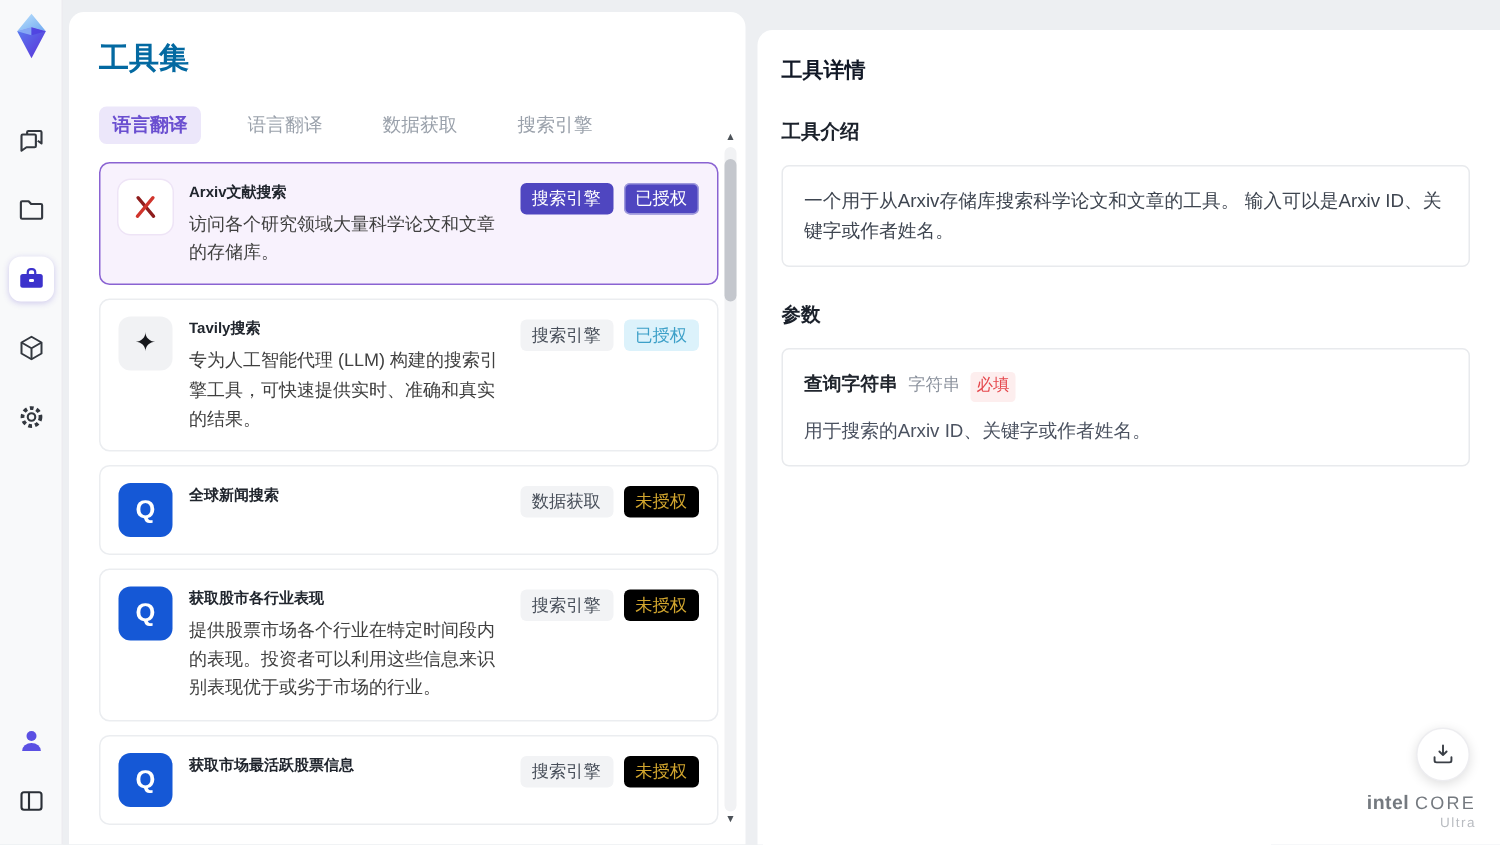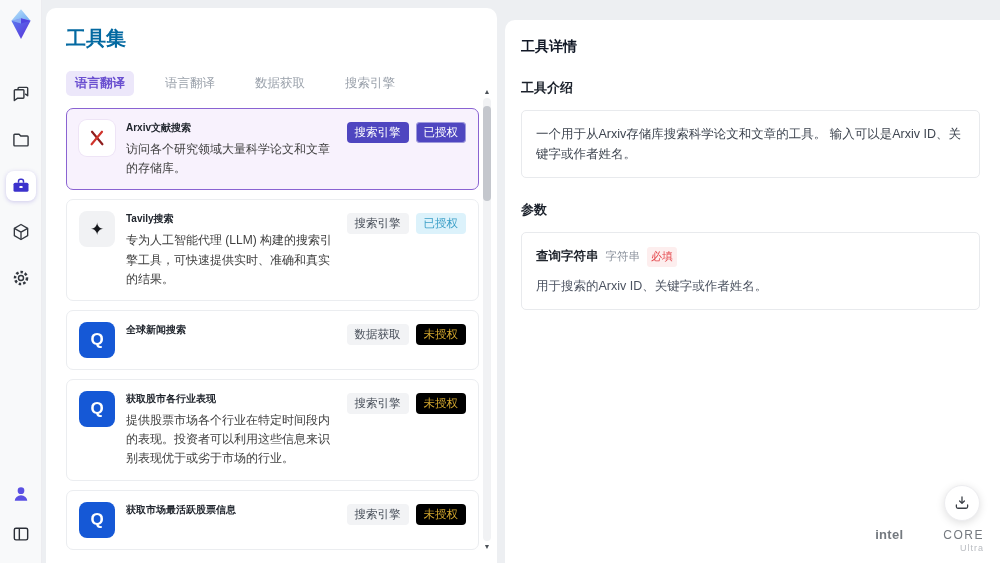--- a/index.html
+++ b/index.html
@@ -62,21 +62,21 @@
   .param-req  { font-size:11px; color:#e5484d; background:#fdeeee; padding:1px 4px; border-radius:3px; }
   .param-desc { margin-top:9px; font-size:12.5px; color:#4b5260; }
 
   
   .fab { position:absolute; right:20px; bottom:42px; width:36px; height:36px; border-radius:50%;
          background:#fff; border:1px solid #ededf0; box-shadow:0 2px 8px rgba(0,0,0,.13);
          display:flex; align-items:center; justify-content:center; cursor:pointer; }
   .brand { position:absolute; right:16px; bottom:10px; text-align:right; color:#74797f; }
   .brand-main { font-size:13px; letter-spacing:.3px; }
   .brand-main .b1 { font-weight:700; }
-  .brand-main .b2 { font-weight:400; letter-spacing:1.5px; font-size:12px;margin-left:36px; }
+  .brand-main .b2 { font-weight:400; letter-spacing:1.5px; font-size:12px; }
   .brand-sub { font-size:9px; color:#b9bcc1; letter-spacing:1px; margin-top:1px; }
 </style>
 </head>
 <body>
 
 <div class="app">
 
   <div class="rail">
     <div class="logo">
       <svg viewBox="0 0 32 32">

